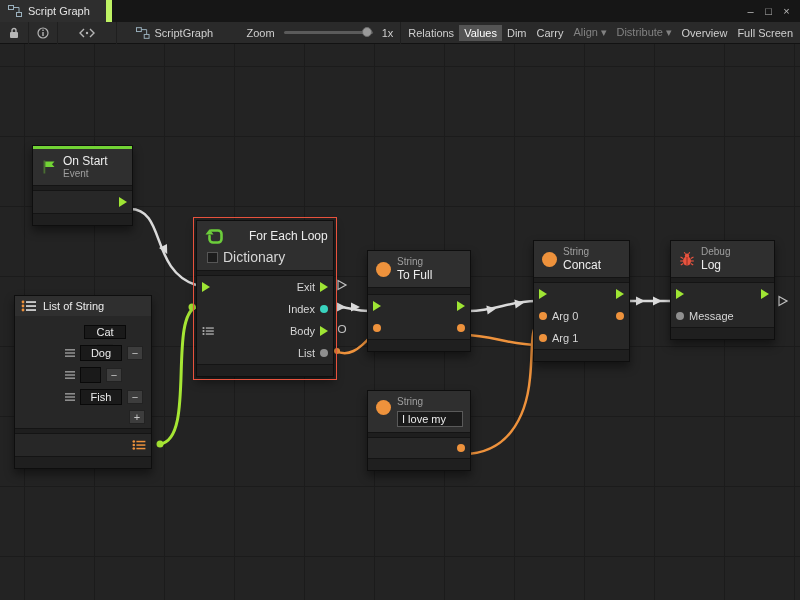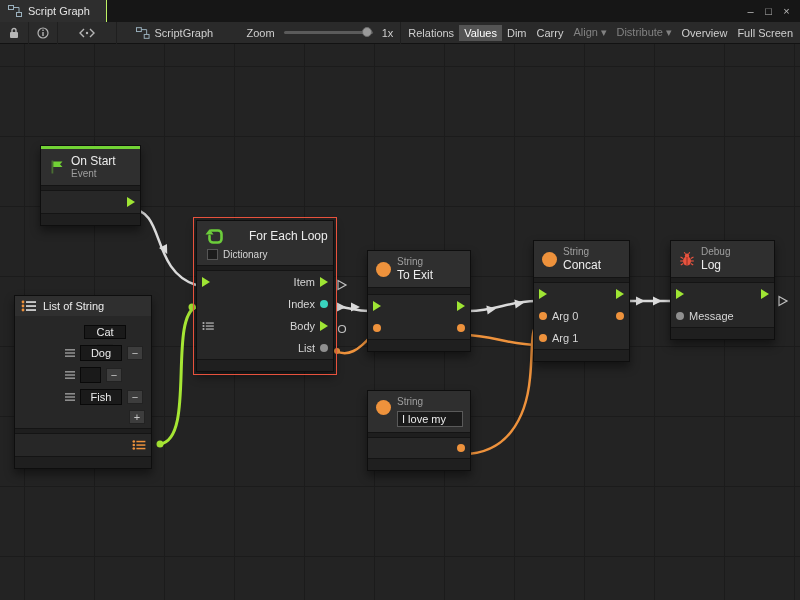--- a/index.html
+++ b/index.html
@@ -1,21 +1,21 @@
 <!DOCTYPE html>
 <html><head>
 <meta charset="utf-8">
 <style>
   * {margin:0;padding:0;box-sizing:border-box;}
   html,body {width:800px;height:600px;overflow:hidden;background:#191919;font-family:"Liberation Sans",sans-serif;}
   body {position:relative;}
 
   
   .titlebar {position:absolute;top:0;left:0;width:800px;height:22px;background:#161616;display:flex;align-items:stretch;z-index:6;}
-  .doc-tab {display:flex;align-items:center;gap:6px;padding:0 16px 0 8px;background:#2e2e2e;border-right:1px solid #bef264;}
+  .doc-tab {display:flex;align-items:center;gap:6px;padding:0 16px 0 8px;background:#2e2e2e;border-right:6px solid #bef264;}
   .doc-tab span {color:#e4e4e4;font-size:11px;}
   .win-controls {margin-left:auto;display:flex;align-items:center;gap:3px;padding-right:6px;}
   .win-btn {color:#bdbdbd;font-size:11px;width:15px;text-align:center;cursor:default;}
 
   
   .toolbar {position:absolute;top:22px;left:0;width:800px;height:22px;background:#2a2a2a;border-bottom:1px solid #121212;display:flex;align-items:center;z-index:6;color:#cfcfcf;font-size:11px;padding-right:2px;}
   .tb-btn {height:22px;display:flex;align-items:center;justify-content:center;padding:0 8px;border-right:1px solid #1f1f1f;}
   .tb-text {padding:2px 5px;white-space:nowrap;}
   .highlight {background:#545454;color:#ffffff;}
   .dim {color:#828282;}
@@ -166,21 +166,21 @@
   <circle cx="160" cy="444" r="3.5" fill="#a6e634"></circle>
   <circle cx="192" cy="307" r="3.5" fill="#a6e634"></circle>
   <circle cx="337" cy="351" r="3" fill="#ee923c"></circle>
   <circle cx="370" cy="336" r="3" fill="#ee923c"></circle>
   <circle cx="463" cy="335" r="3" fill="#ee923c"></circle>
   <circle cx="537" cy="345" r="3" fill="#ee923c"></circle>
   <circle cx="463" cy="454" r="3" fill="#ee923c"></circle>
   <circle cx="537" cy="324" r="3" fill="#ee923c"></circle>
 </svg>
 
-<div class="node" style="left:40px;top:145px;width:101px;">
+<div class="node" style="left:32px;top:145px;width:101px;">
   <div class="strip"></div>
   <div class="hdr">
     <svg width="16" height="16" viewBox="0 0 16 16">
       <rect x="2.5" y="1.5" width="1.8" height="13" fill="#4a6e33"></rect>
       <path d="M4.3 2.5 H13.5 L11 5.2 L13.5 8 H4.3 Z" fill="#72d335"></path>
     </svg>
     <div class="hdr-col">
       <span class="title">On Start</span>
       <span class="sub">Event</span>
     </div>
@@ -270,29 +270,29 @@
   <div class="hdr" style="flex-direction:column;align-items:flex-start;gap:3px;">
     <div style="display:flex;align-items:center;gap:24px;">
       <svg width="20" height="20" viewBox="0 0 20 20">
         <path d="M6 4.5 h7 a3.5 3.5 0 0 1 3.5 3.5 v5 a3.5 3.5 0 0 1 -3.5 3.5 h-5 a3.5 3.5 0 0 1 -3.5 -3.5 v-3" fill="none" stroke="#6ccd3b" stroke-width="2.6" stroke-linecap="round"></path>
         <polygon points="0.5,8.5 4.5,3.2 8.5,8.5" fill="#6ccd3b"></polygon>
       </svg>
       <span class="title">For Each Loop</span>
     </div>
     <div style="display:flex;align-items:center;gap:5px;padding-left:2px;">
       <span class="checkbox"></span>
-      <span style="font-size:10px;color:#d6d6d6;">Dictionary</span>
-    </div>
-  </div>
-  <div class="gap"></div>
-  <div class="rows">
-    <div class="row">
-      <span class="tri"></span>
-      <span class="spacer"></span>
-      <span>Item</span>
+      <span style="font-size:14px;color:#d6d6d6;">Dictionary</span>
+    </div>
+  </div>
+  <div class="gap"></div>
+  <div class="rows">
+    <div class="row">
+      <span class="tri"></span>
+      <span class="spacer"></span>
+      <span>Exit</span>
       <span class="tri"></span>
     </div>
     <div class="row">
       <span class="spacer"></span>
       <span>Index</span>
       <span class="dot teal"></span>
     </div>
     <div class="row">
       <svg width="12" height="10" viewBox="0 0 12 10">
         <circle cx="1.5" cy="2" r="1.1" fill="#b0b0b0"></circle>
@@ -313,21 +313,21 @@
     </div>
   </div>
   <div class="footer"></div>
 </div>
 
 <div class="node" style="left:367px;top:250px;width:104px;">
   <div class="hdr">
     <span class="circle-icon"></span>
     <div class="hdr-col">
       <span class="sub">String</span>
-      <span class="title">To Exit</span>
+      <span class="title">To Full</span>
     </div>
   </div>
   <div class="gap" style="height:8px;"></div>
   <div class="rows">
     <div class="row">
       <span class="tri"></span>
       <span class="spacer"></span>
       <span class="tri"></span>
     </div>
     <div class="row">

